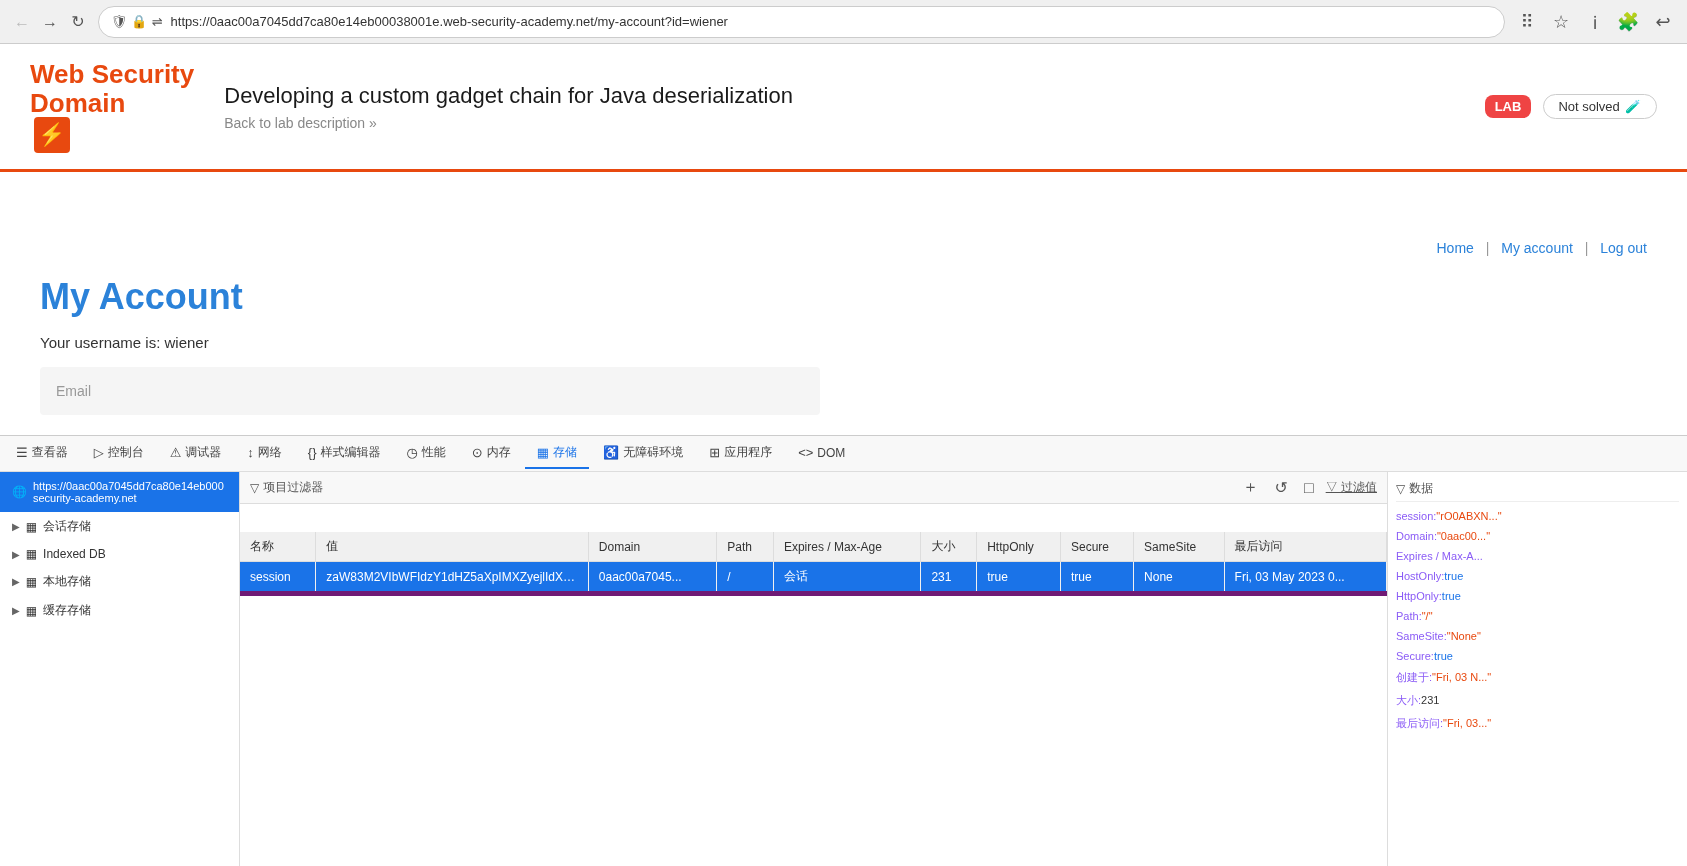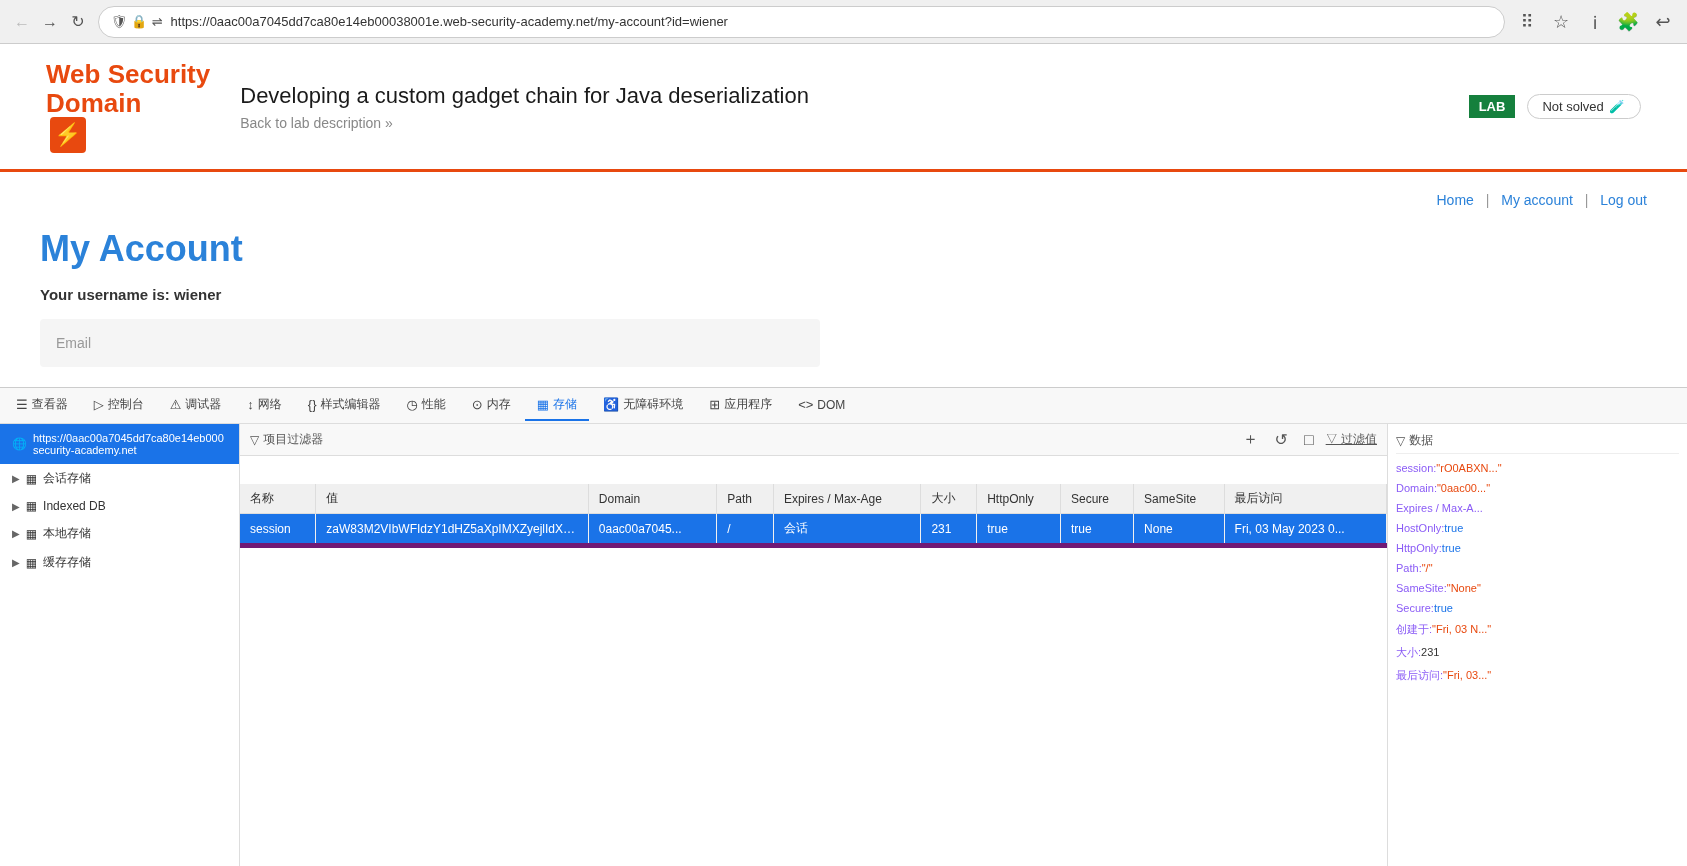--- a/index.html
+++ b/index.html
@@ -45,21 +45,21 @@
     .page-content {
       flex: 1;
       display: flex;
       flex-direction: column;
       overflow: hidden;
     }
 
     
     .site-header {
       background: #fff;
-      padding: 16px 46px;
+      padding: 16px 30px;
       display: flex;
       align-items: center;
       justify-content: space-between;
       border-bottom: 3px solid #e8490f;
       flex-shrink: 0;
     }
     .header-left { display: flex; align-items: center; gap: 30px; }
     .logo-area { display: flex; align-items: center; }
     .logo-text { font-size: 26px; font-weight: bold; color: #1a1a1a; line-height: 1.1; }
     .logo-text span { color: #e8490f; }
@@ -70,47 +70,47 @@
       width: 36px; height: 36px;
       display: flex; align-items: center; justify-content: center;
       border-radius: 4px;
       margin-left: 4px;
     }
     .lab-info { flex: 1; }
     .lab-title { font-size: 22px; color: #1a1a1a; font-weight: normal; margin-bottom: 6px; }
     .back-link { color: #888; font-size: 14px; cursor: pointer; display: flex; align-items: center; gap: 4px; }
     .header-right { display: flex; align-items: center; gap: 12px; }
     .lab-badge {
-      background: #15803d;
+      background: #ef4444;
       color: #fff;
       font-weight: bold;
       font-size: 13px;
       padding: 4px 10px;
-      border-radius: 0;
+      border-radius: 8px;
       margin-left: 24px;
     }
     .not-solved {
       border: 1px solid #ccc;
       border-radius: 20px;
       padding: 4px 14px;
       font-size: 13px;
       color: #333;
       display: flex; align-items: center; gap: 6px;
     }
 
     
     .page-main {
       padding: 20px 40px;
       flex-shrink: 0;
     }
-    .nav-links { text-align: right; margin-bottom: 20px; }
+    .nav-links { text-align: right; margin-bottom: 20px; margin-top: 48px; }
     .nav-links a { color: #2b82d9; text-decoration: none; font-size: 14px; }
     .nav-links span { color: #999; margin: 0 8px; }
     .page-title { font-size: 36px; color: #2b82d9; font-weight: bold; margin-bottom: 16px; }
-    .username-text { font-size: 15px; color: #333; margin-bottom: 16px; font-weight: bold; }
+    .username-text { font-size: 15px; color: #333; margin-bottom: 16px; }
     .email-input-area {
       background: #f5f5f5;
       border-radius: 4px;
       padding: 16px;
       width: 780px;
       height: 48px;
       display: flex;
       align-items: flex-start;
     }
     .email-label { color: #999; font-size: 14px; }

